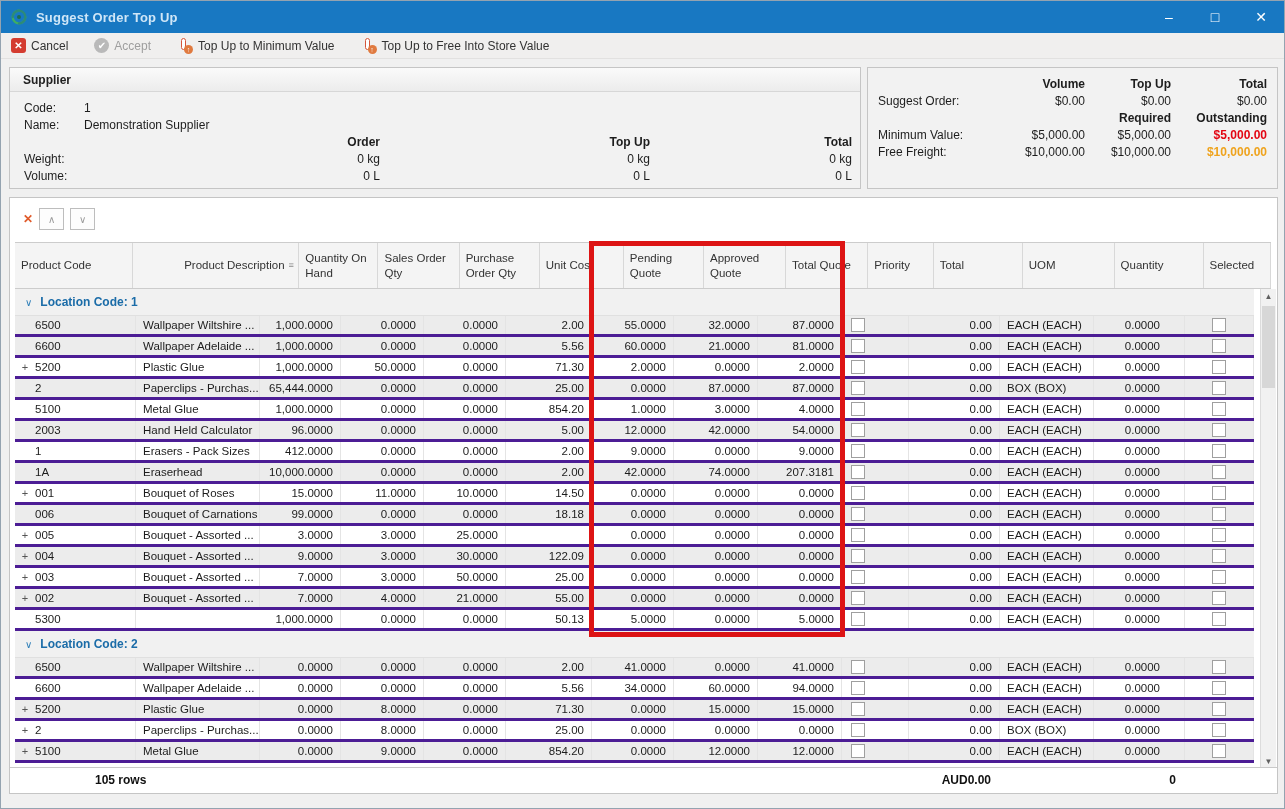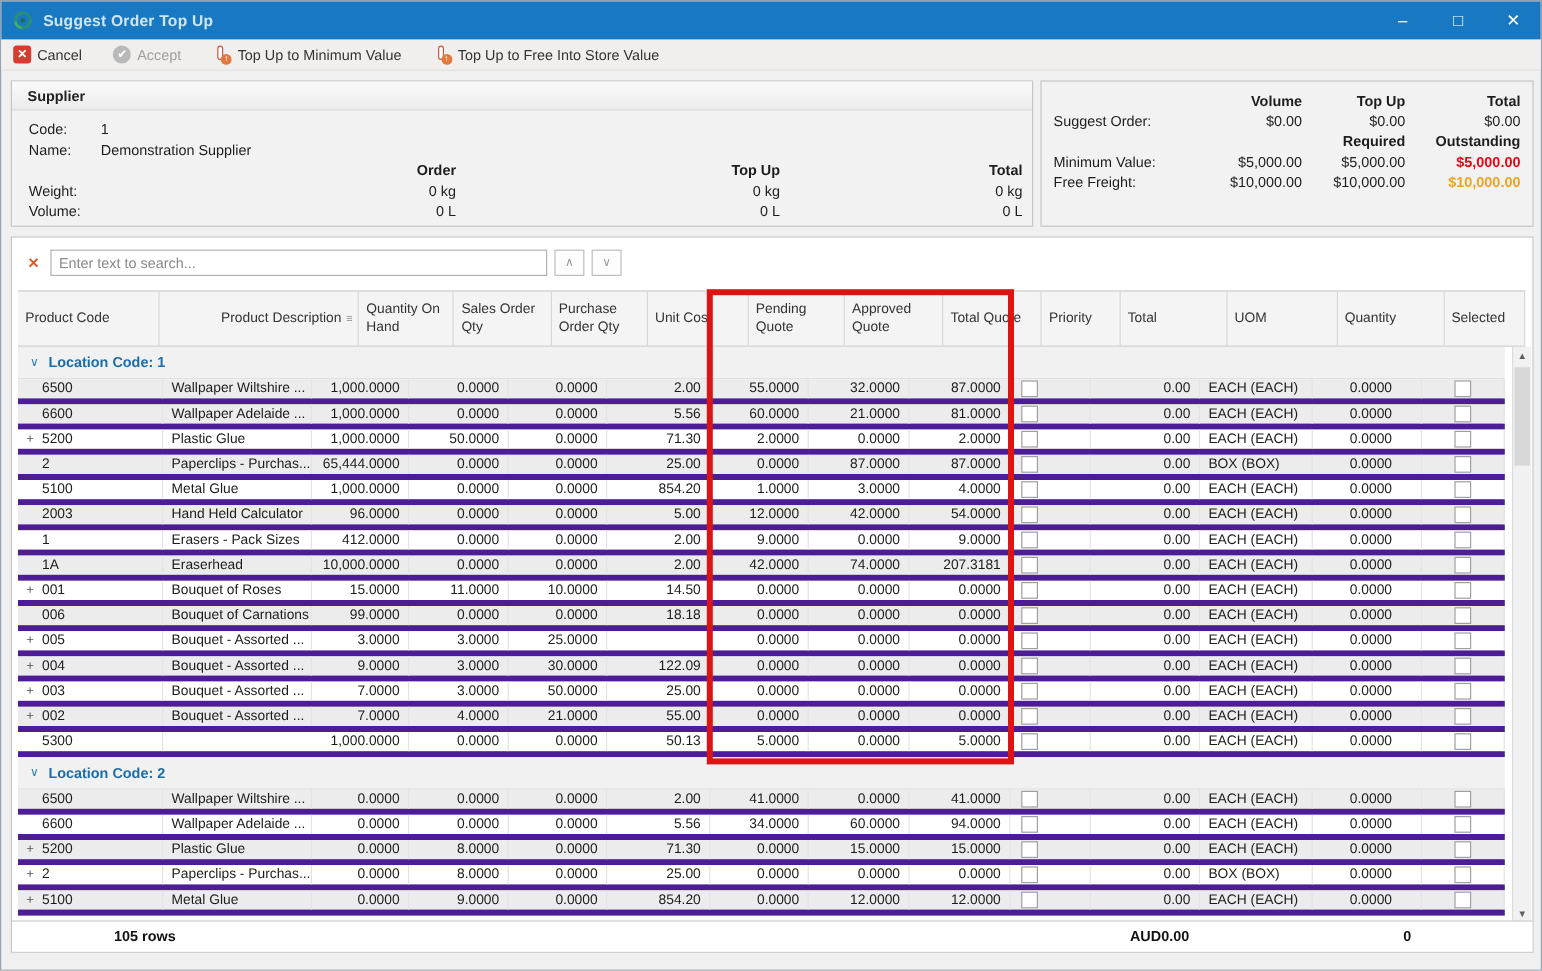--- a/index.html
+++ b/index.html
@@ -46,21 +46,21 @@
   .search-btn { width:25px; height:22px; margin-left:6px; background:#fdfdfd; border:1px solid #bdbdbd; color:#9b9b9b; font-size:10px; display:flex; align-items:center; justify-content:center; }
 
   #grid-content { position:absolute; left:5px; top:44px; width:1256px; }
   .hdr-row { display:flex; height:47px; border-top:1px solid #cccccc; border-bottom:1px solid #cccccc; background:#f4f4f4; }
   .hdr-cell { border-right:1px solid #d8d8d8; font-size:11.5px; color:#333; display:flex; align-items:center; padding:2px 2px 2px 6px; line-height:1.25; position:relative; }
   .hdr-cell .filter-glyph { color:#8a8a8a; font-size:9px; margin-left:4px; }
 
   #rows-area { position:relative; width:1239px; }
   .group-row { height:27px; display:flex; align-items:center; background:#f1f1f1; border-bottom:1px solid #e0e0e0; font-size:12px; font-weight:bold; color:#1b6ca8; }
   .group-row .chev { color:#2e7fb8; font-size:10px; margin:0 8px 0 10px; font-weight:normal; }
-  .data-row { display:flex; height:21px; border-bottom:5px solid #4c1d95; background:#ffffff; font-size:11.5px; color:#1c1c1c; }
+  .data-row { display:flex; height:21px; border-bottom:3px solid #4c1d95; background:#ffffff; font-size:11.5px; color:#1c1c1c; }
   .data-row.shaded { background:#ececec; }
   .cell { border-right:1px solid #e4e4e4; display:flex; align-items:center; overflow:hidden; white-space:nowrap; }
   .cell.num { justify-content:flex-end; padding-right:7px; }
   .cell.txt { padding-left:7px; }
   .cell .expander { width:20px; text-align:center; color:#555; font-size:11px; flex:none; }
   .checkbox { width:14px; height:14px; background:#fff; border:1px solid #9f9f9f; flex:none; }
 
   #scrollbar { position:absolute; right:1px; top:91px; width:16px; background:#f1f1f1; border-left:1px solid #dcdcdc; }
   #scrollbar .sb-arrow { position:absolute; left:0; width:15px; height:15px; color:#606060; font-size:8px; display:flex; align-items:center; justify-content:center; }
   #scrollbar .sb-thumb { position:absolute; left:1px; width:13px; background:#d7d7d7; }
@@ -180,21 +180,20 @@
         <span class="num">$10,000.00</span>
         <span class="num">$10,000.00</span>
         <span class="num orange-val">$10,000.00</span>
       </div>
     </div>
   </div>
 
   <div class="panel" id="panel-grid">
     <div id="search-row">
       <span class="search-x">✕</span>
-      <input id="search-input" type="text" placeholder="Enter text to search..." style="">
       <span class="search-btn">
           <span>∧</span>
         </span>
       <span class="search-btn">
           <span>∨</span>
         </span>
     </div>
 
     <div id="grid-content">
       <div class="hdr-row" id="hdr-row">

